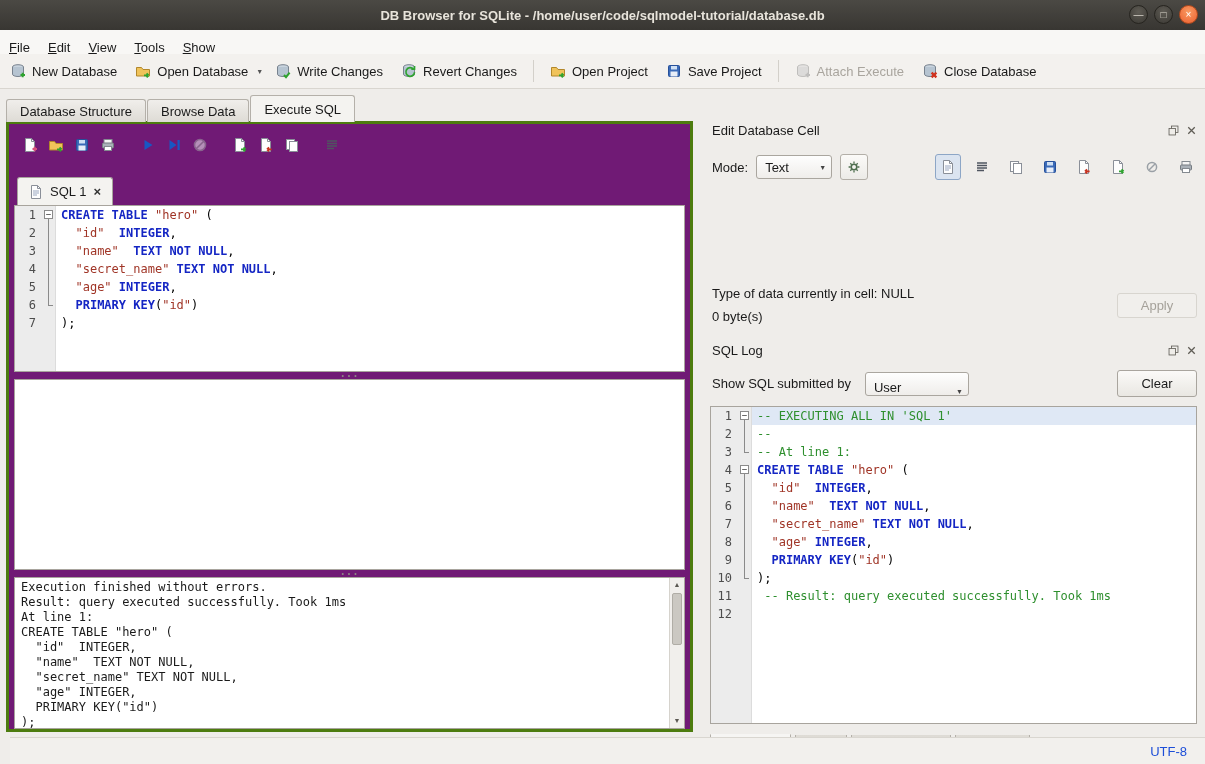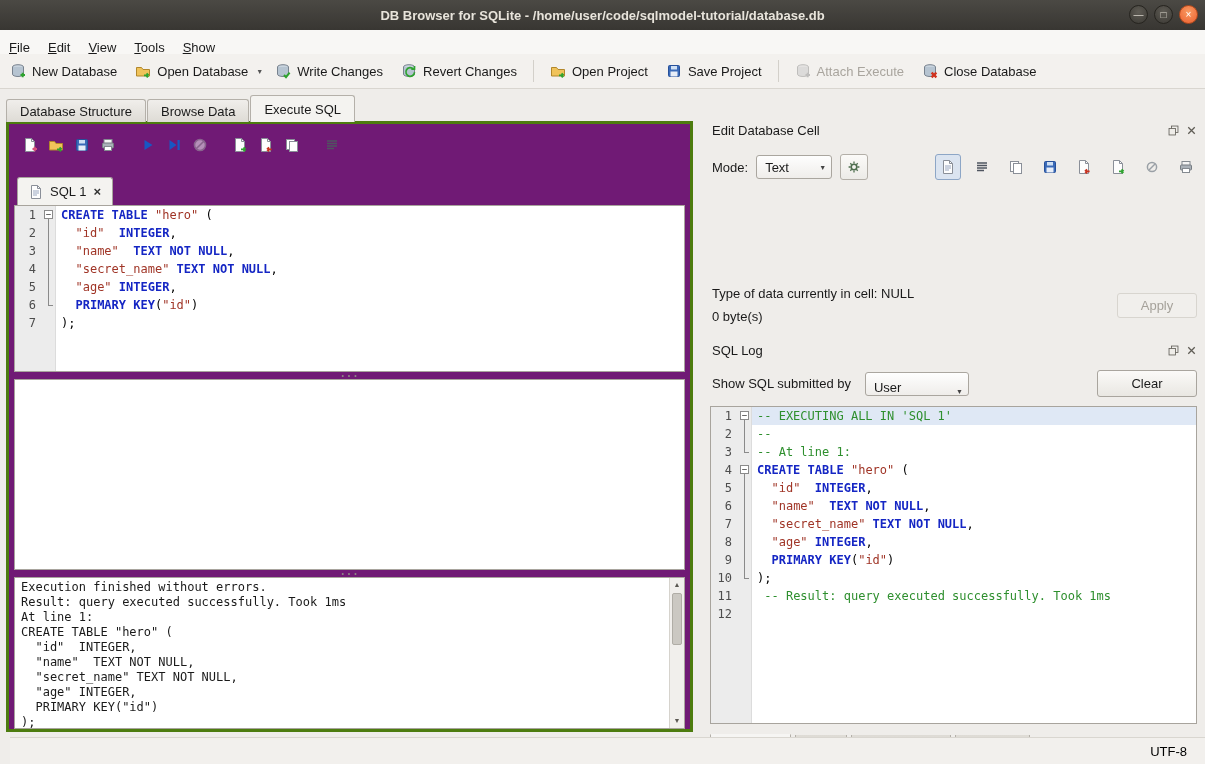--- a/index.html
+++ b/index.html
@@ -95,30 +95,30 @@
   .cell-edit{position:absolute;left:8px;right:8px;top:79px;height:72px;background:#fff;border:1px solid #a8a49d;
              font-family:"DejaVu Sans Mono","Liberation Mono",monospace;font-size:12px;}
   .cell-strip{position:absolute;left:0;top:0;bottom:0;width:68px;background:#f7f7f6;border-right:1px solid #e3e1de;
               padding:3px 0 0 6px;color:#000;}
   .cell-info1{position:absolute;left:10px;top:169px;}
   .cell-info2{position:absolute;left:10px;top:192px;}
   .apply-btn{position:absolute;right:8px;top:176px;width:80px;height:25px;text-align:center;line-height:23px;
              color:#a5a19a;background:#f1efec;border:1px solid #d8d5cf;border-radius:3px;}
   .log-controls{position:absolute;left:10px;right:8px;top:252px;height:29px;display:flex;align-items:center;}
   .user-select{width:104px;margin-left:14px;justify-content:space-between;align-items:flex-end;}
-  .clear-btn{margin-left:auto;width:100px;height:27px;text-align:center;line-height:25px;border:1px solid #a9a59e;
+  .clear-btn{margin-left:auto;width:80px;height:27px;text-align:center;line-height:25px;border:1px solid #a9a59e;
              border-radius:3px;background:linear-gradient(#fbfaf8,#e9e7e2);}
   .log-box{position:absolute;left:8px;right:8px;top:289px;height:318px;background:#fff;border:1px solid #a8a49d;overflow:hidden;}
   .bottom-tabs{position:absolute;left:8px;top:618px;display:flex;}
   .btab{padding:4px 14px;height:25px;border:1px solid #b4b0a9;border-top:none;margin-right:4px;
         background:linear-gradient(#dedbd5,#eceae6);border-radius:0 0 3px 3px;}
   .btab.active{background:#f6f5f3;border-top:1px solid #f6f5f3;margin-top:-1px;}
   
   .statusbar{position:absolute;left:10px;right:0;bottom:0;height:27px;background:#f2f0ed;border-top:1px solid #d9d6d0;
-             display:flex;align-items:center;justify-content:flex-end;padding-right:18px;color:#000000;}
+             display:flex;align-items:center;justify-content:flex-end;padding-right:18px;color:#1d4ed8;}
 </style>
 </head>
 <body>
 
 <div class="window">
 
   <div class="titlebar">
     <div class="title">DB Browser for SQLite - /home/user/code/sqlmodel-tutorial/database.db</div>
     <div class="win-controls">
       <div class="win-btn">—</div>

